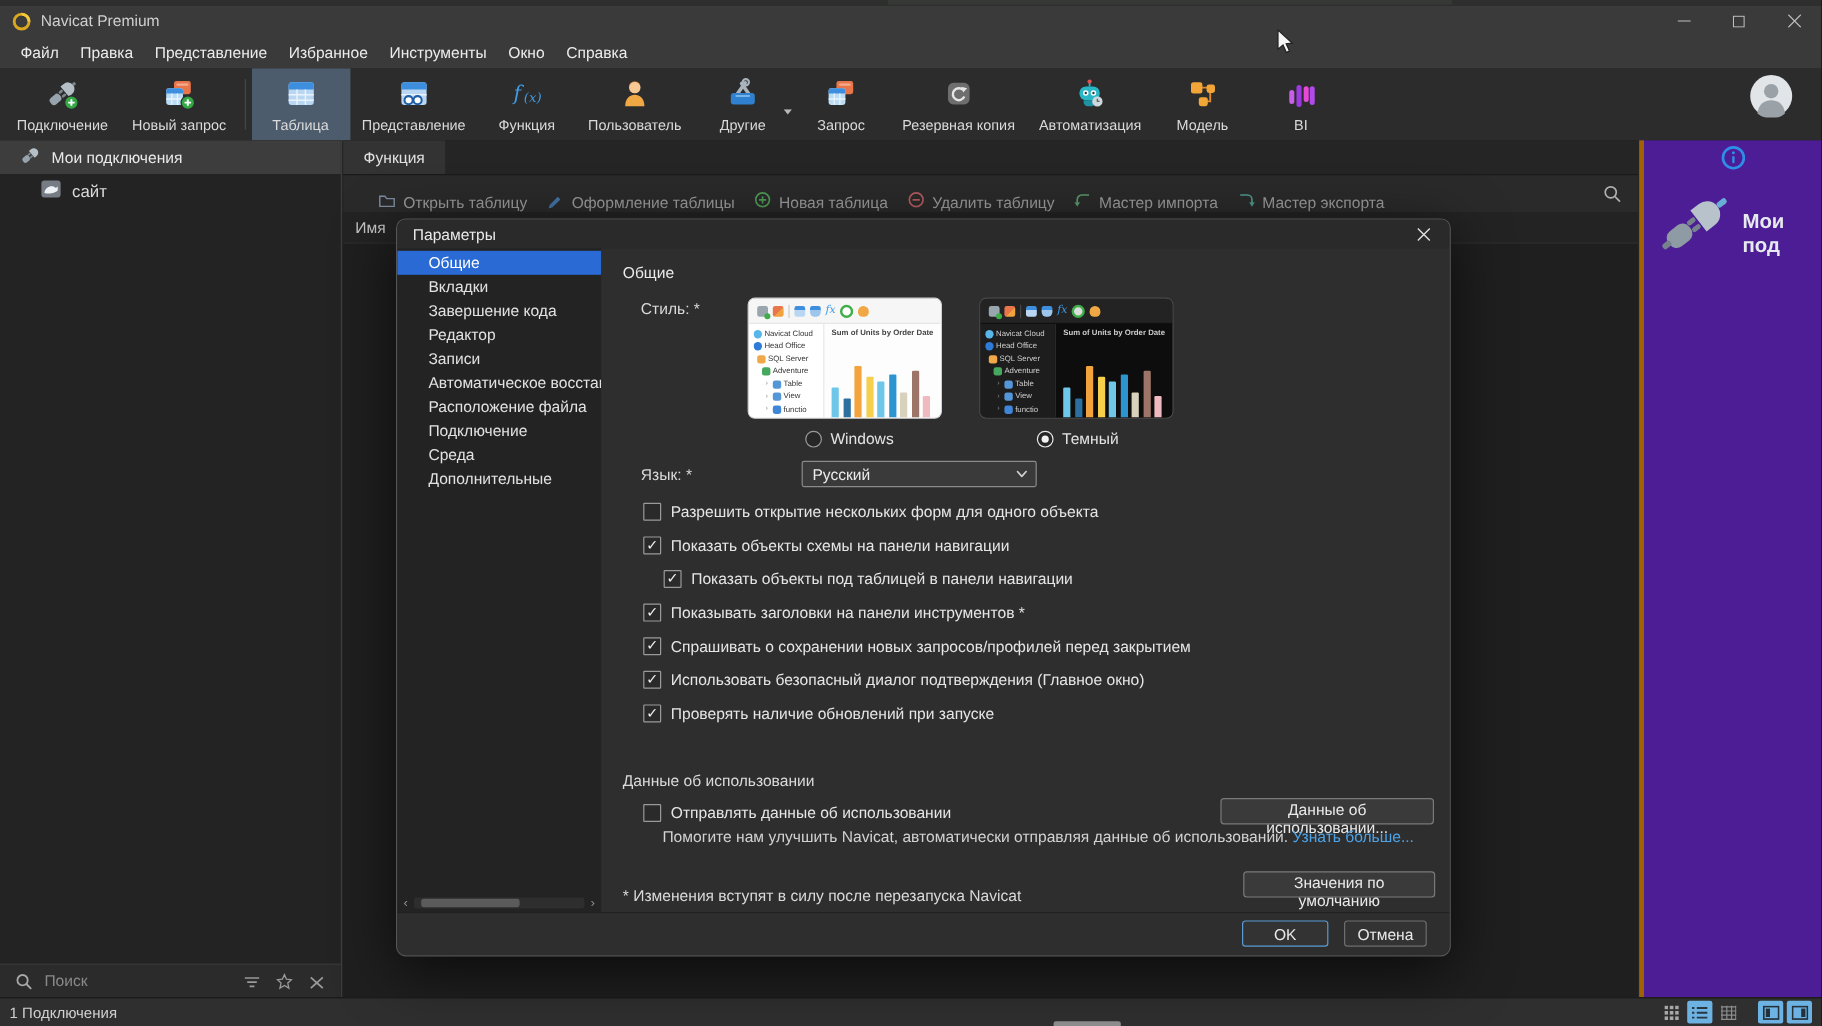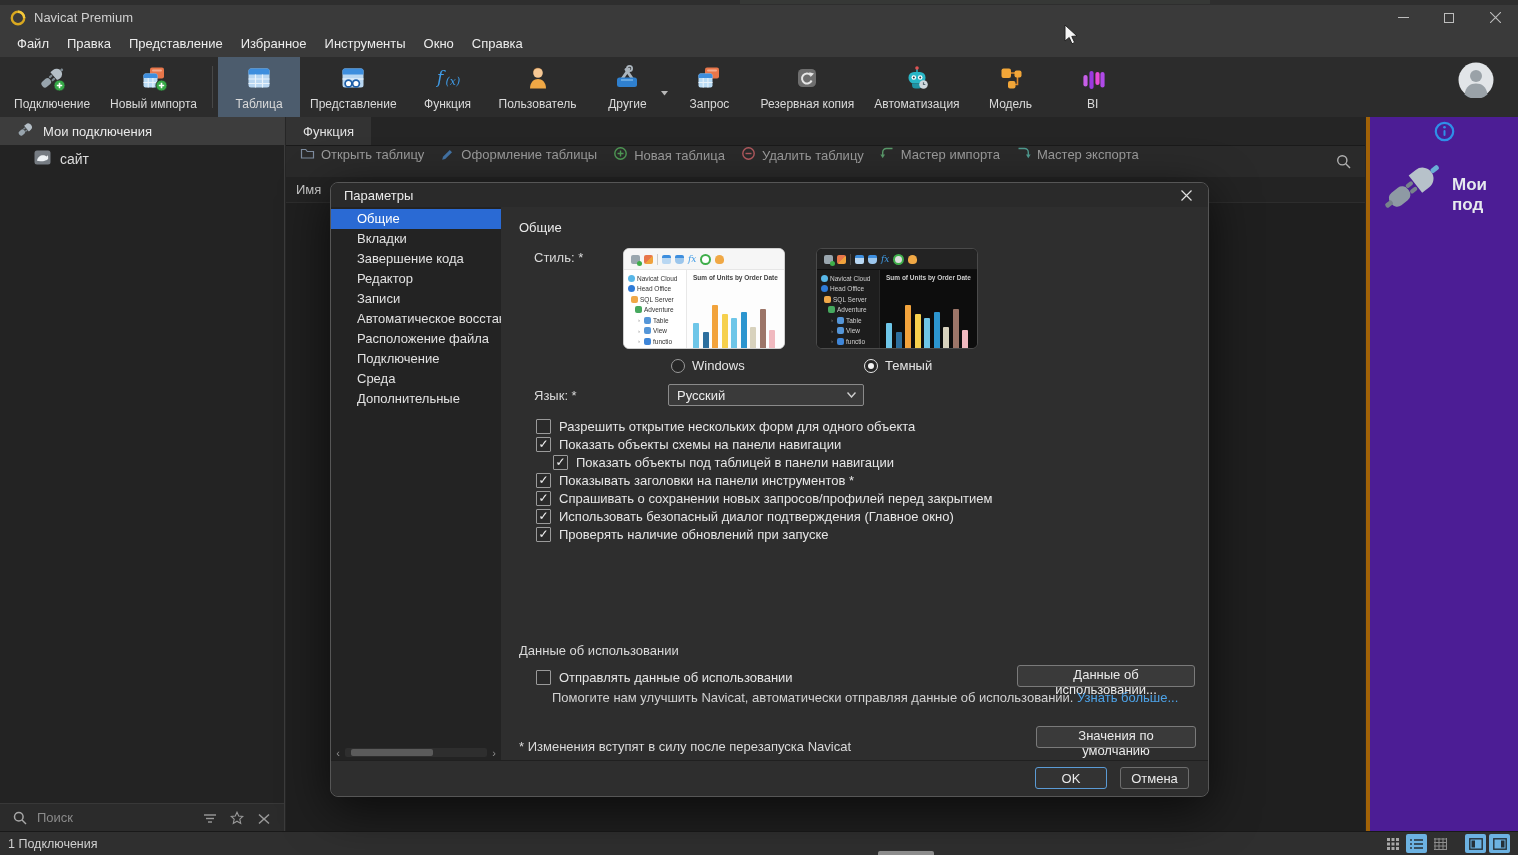--- a/index.html
+++ b/index.html
@@ -32,21 +32,21 @@
   .side-root{height:28px;background:#3d3d3d;display:flex;align-items:center;gap:9px;padding-left:17px;font-size:13px;color:#eaeaea;}
   .side-conn{height:27px;display:flex;align-items:center;gap:9px;padding-left:34px;font-size:14px;color:#dcdcdc;}
   .side-search{position:absolute;left:0;right:0;bottom:0;height:27px;background:#2b2b2b;border-top:1px solid #383838;
                display:flex;align-items:center;padding:0 10px;gap:7px;}
   .search-placeholder{color:#8a8a8a;font-size:13px;flex:1;}
   .side-search .sic{display:flex;align-items:center;justify-content:center;width:20px;height:20px;}
   
   .content{position:absolute;left:286px;top:117px;right:153px;bottom:24px;background:#1f1f1f;}
   .tabbar{height:28px;background:#252525;display:flex;border-bottom:1px solid #1a1a1a;}
   .tab{padding:0 17px;display:flex;align-items:center;font-size:13px;background:#333333;color:#e2e2e2;}
-  .obj-toolbar{height:31px;background:#2a2a2a;display:flex;align-items:flex-start;padding-left:6px;position:relative;}
+  .obj-toolbar{height:31px;background:#2a2a2a;display:flex;align-items:flex-end;padding-left:21px;position:relative;}
   .obj-item{display:flex;align-items:center;gap:6px;font-size:13px;color:#9b9b9b;padding:0 8px;}
   .obj-search{position:absolute;right:14px;top:8px;}
   .name-header{height:25px;display:flex;align-items:center;padding-left:10px;font-size:13px;color:#c8c8c8;
                background:#232323;border-bottom:1px solid #2d2d2d;}
   
   .right-panel{position:absolute;top:117px;right:0;width:152px;bottom:24px;background:#4c1d95;border-left:4px solid #a16207;box-sizing:border-box;}
   .rp-info{position:absolute;left:64px;top:4px;}
   .rp-plug{position:absolute;left:12px;top:36px;}
   .rp-title{position:absolute;left:82px;top:58px;font-size:17px;font-weight:bold;color:#e6eaee;}
   
@@ -74,21 +74,21 @@
   .dlg-heading{position:absolute;left:18px;top:13px;color:#eaeaea;}
   .style-label{position:absolute;left:33px;top:43px;color:#dadada;}
   .lang-label{position:absolute;left:33px;top:181px;color:#dadada;}
   .select{position:absolute;left:167px;top:177px;width:196px;height:22px;background:#3a3a3a;border:1px solid #8a8a8a;
           border-radius:2px;display:flex;align-items:center;padding-left:8px;color:#ececec;box-sizing:border-box;}
   .select svg{position:absolute;right:7px;top:7px;}
   .radio-row{position:absolute;top:151px;display:flex;align-items:center;gap:7px;color:#e4e4e4;}
   .radio{width:14px;height:14px;border-radius:50%;border:1px solid #9a9a9a;background:#262626;box-sizing:border-box;position:relative;}
   .radio-row.selected .radio{border-color:#e8e8e8;}
   .radio-row.selected .radio::after{content:"";position:absolute;left:3px;top:3px;width:6px;height:6px;border-radius:50%;background:#f2f2f2;}
-  .cb-list{position:absolute;left:35px;top:210px;display:flex;flex-direction:column;gap:0;}
+  .cb-list{position:absolute;left:35px;top:210px;display:flex;flex-direction:column;gap:10px;}
   .cb-row{display:flex;align-items:center;gap:8px;height:18px;color:#e6e6e6;}
   .cb-row.indent{margin-left:17px;}
   .checkbox{width:15px;height:15px;border:1px solid #9a9a9a;background:#2a2a2a;box-sizing:border-box;border-radius:1px;
             display:flex;align-items:center;justify-content:center;font-size:12px;color:#f0f0f0;flex:none;}
   .checkbox.checked::after{content:"\2713";}
   .usage-header{position:absolute;left:18px;top:436px;color:#dadada;}
   .usage-cb{position:absolute;left:35px;top:461px;}
   .usage-help{position:absolute;left:51px;top:483px;color:#d2d2d2;}
   .link{color:#4da3e8;}
   .restart-note{position:absolute;left:18px;top:532px;color:#dadada;}
@@ -201,21 +201,21 @@
     <div class="tb-item">
       <span><svg width="28" height="28" viewBox="0 0 28 28">
             <rect x="10" y="3.5" width="14" height="11" rx="2" fill="#e8764a"></rect>
             <rect x="12" y="5.5" width="10" height="2" rx="1" fill="#f4ab8e"></rect>
             <rect x="3.5" y="9.5" width="14" height="14" rx="2" fill="#badcf5"></rect>
             <path d="M3.5,12 a2.5,2.5 0 0 1 2.5,-2.5 h9 a2.5,2.5 0 0 1 2.5,2.5 v2 h-14 z" fill="#3d8ede"></path>
             <path d="M8.2,14 v9.5 M12.9,14 v9.5 M3.5,18.5 h14" stroke="#e9f3fb" stroke-width="1.1" fill="none"></path>
             <circle cx="21.5" cy="21.5" r="5.6" fill="#35a846" stroke="#2c2c2c"></circle>
             <path d="M21.5,18.8 v5.4 M18.8,21.5 h5.4" stroke="#fff" stroke-width="1.6"></path>
           </svg></span>
-      <span class="tb-label">Новый импорта</span>
+      <span class="tb-label">Новый запрос</span>
     </div>
     <div class="tb-sep"></div>
     <div class="tb-item selected">
       <span><svg width="28" height="28" viewBox="0 0 28 28">
             <rect x="3.5" y="4.5" width="21" height="19" rx="2.5" fill="#b9d7f2"></rect>
             <path d="M3.5,7 a2.5,2.5 0 0 1 2.5,-2.5 h16 a2.5,2.5 0 0 1 2.5,2.5 v3.5 h-21 z" fill="#3d8ede"></path>
             <path d="M10.5,10.5 v13 M17.5,10.5 v13 M3.5,15 h21 M3.5,19.5 h21" stroke="#e9f3fb" stroke-width="1.2" fill="none"></path>
           </svg></span>
       <span class="tb-label">Таблица</span>
     </div>

